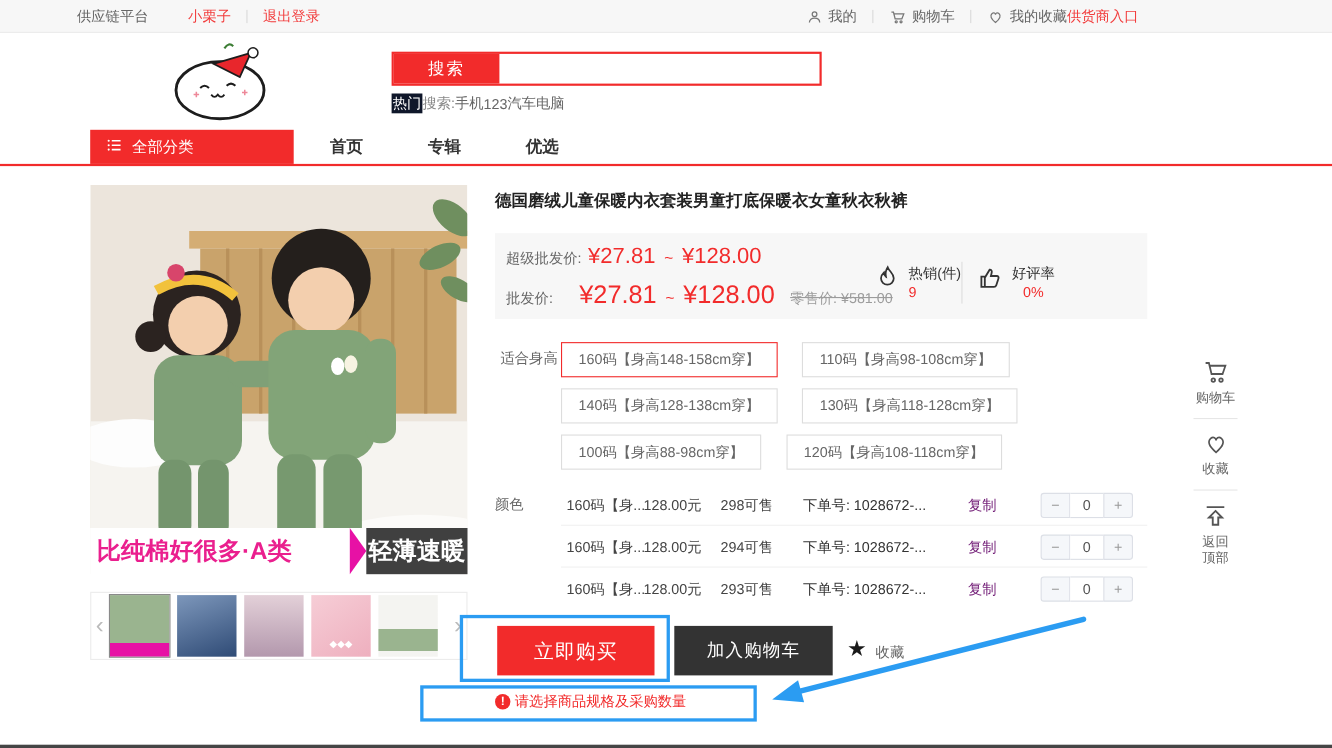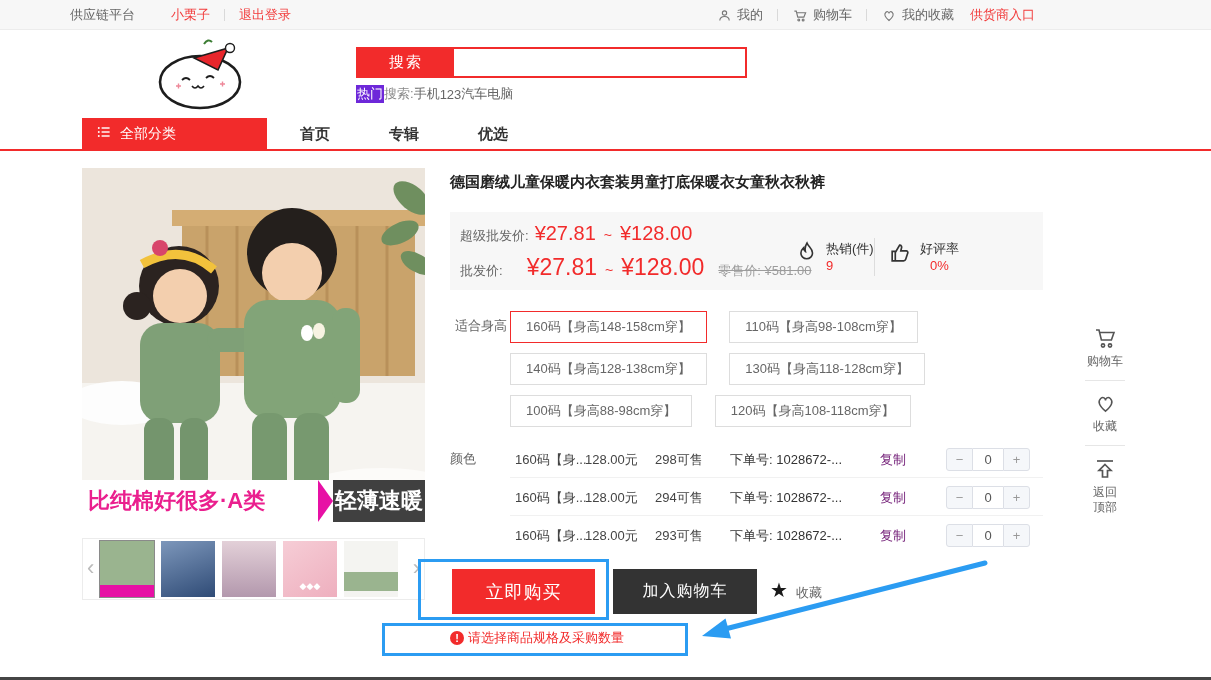--- a/index.html
+++ b/index.html
@@ -17,21 +17,21 @@
   .tb-icon svg { display:block; }
 
   
   .logo { position:absolute; left:152px; top:36px; width:100px; height:76px; cursor:pointer; }
   .search-wrap { position:absolute; left:356px; top:47px; width:391px; height:31px; border:2px solid #f22b2b; display:flex; background:#fff; }
   .search-input-zone { position:relative; flex:1; }
   .search-input-zone input { width:100%; height:100%; border:none; outline:none; padding-left:32px; font-size:14px; color:#333; font-family:inherit; background:transparent; }
   .mag-icon { position:absolute; left:9px; top:5px; }
   .search-btn { width:96px; background:#f22b2b; color:#fff; font-size:15px; border:none; cursor:pointer; font-family:inherit; letter-spacing:2px; }
   .hotline { position:absolute; left:356px; top:85px; font-size:13px; color:#888; display:flex; align-items:center; }
-  .hl-sel { background:#6d28d9; color:#fff; padding:0 1px; }
+  .hl-sel { background:#0f172a; color:#fff; padding:0 1px; }
   .hot-kw { color:#666; cursor:pointer; }
   .hot-kw:first-of-type { margin-left:10px; }
 
   
   .nav-allcat { position:absolute; left:82px; top:118px; width:185px; height:31px; background:#f22b2b; color:#fff; font-size:14px; display:flex; align-items:center; gap:8px; padding-left:14px; cursor:pointer; }
   .nav-item { position:absolute; top:118px; height:31px; line-height:31px; font-size:15px; font-weight:bold; color:#333; cursor:pointer; }
   .nav-line { position:absolute; left:0; top:149px; width:1211px; height:2px; background:#f22b2b; }
 
   
   .main-image { position:absolute; left:82px; top:168px; width:343px; height:354px; cursor:pointer; overflow:hidden; }
@@ -142,21 +142,21 @@
       </span>
       <span class="tb-div"></span>
       <span class="tb-item">
         <span class="tb-icon">
             <svg width="16" height="15" viewBox="0 0 24 24" fill="none" stroke="#777" stroke-width="1.8">
               <path d="M12 20C5.5 14.5 3.5 10 7 6.8c2.6-2.3 5 0 5 2 0-2 2.4-4.3 5-2 3.5 3.2 1.5 7.7-5 13.2z"></path>
             </svg>
           </span>
         <span>我的收藏</span>
       </span>
-      <span class="tb-item tb-red" style="margin-left:16px">供货商入口</span>
+      <span class="tb-item tb-red" style="">供货商入口</span>
     </div>
   </div>
 
   <div class="logo">
     <svg width="100" height="76" viewBox="0 0 100 76">
       <ellipse cx="48" cy="46" rx="40" ry="26" fill="#fff" stroke="#1d1d1d" stroke-width="2.6"></ellipse>
       <path d="M42 22 L76 12 L66 34 Z" fill="#e8262c" stroke="#1d1d1d" stroke-width="1.6"></path>
       <circle cx="78" cy="12" r="4.5" fill="#fff" stroke="#1d1d1d" stroke-width="1.4"></circle>
       <path d="M52 8 q4 -6 8 -2" fill="none" stroke="#3c7d34" stroke-width="2"></path>
       <path d="M30 44 q4 -4 8 0" fill="none" stroke="#1d1d1d" stroke-width="1.8"></path>

